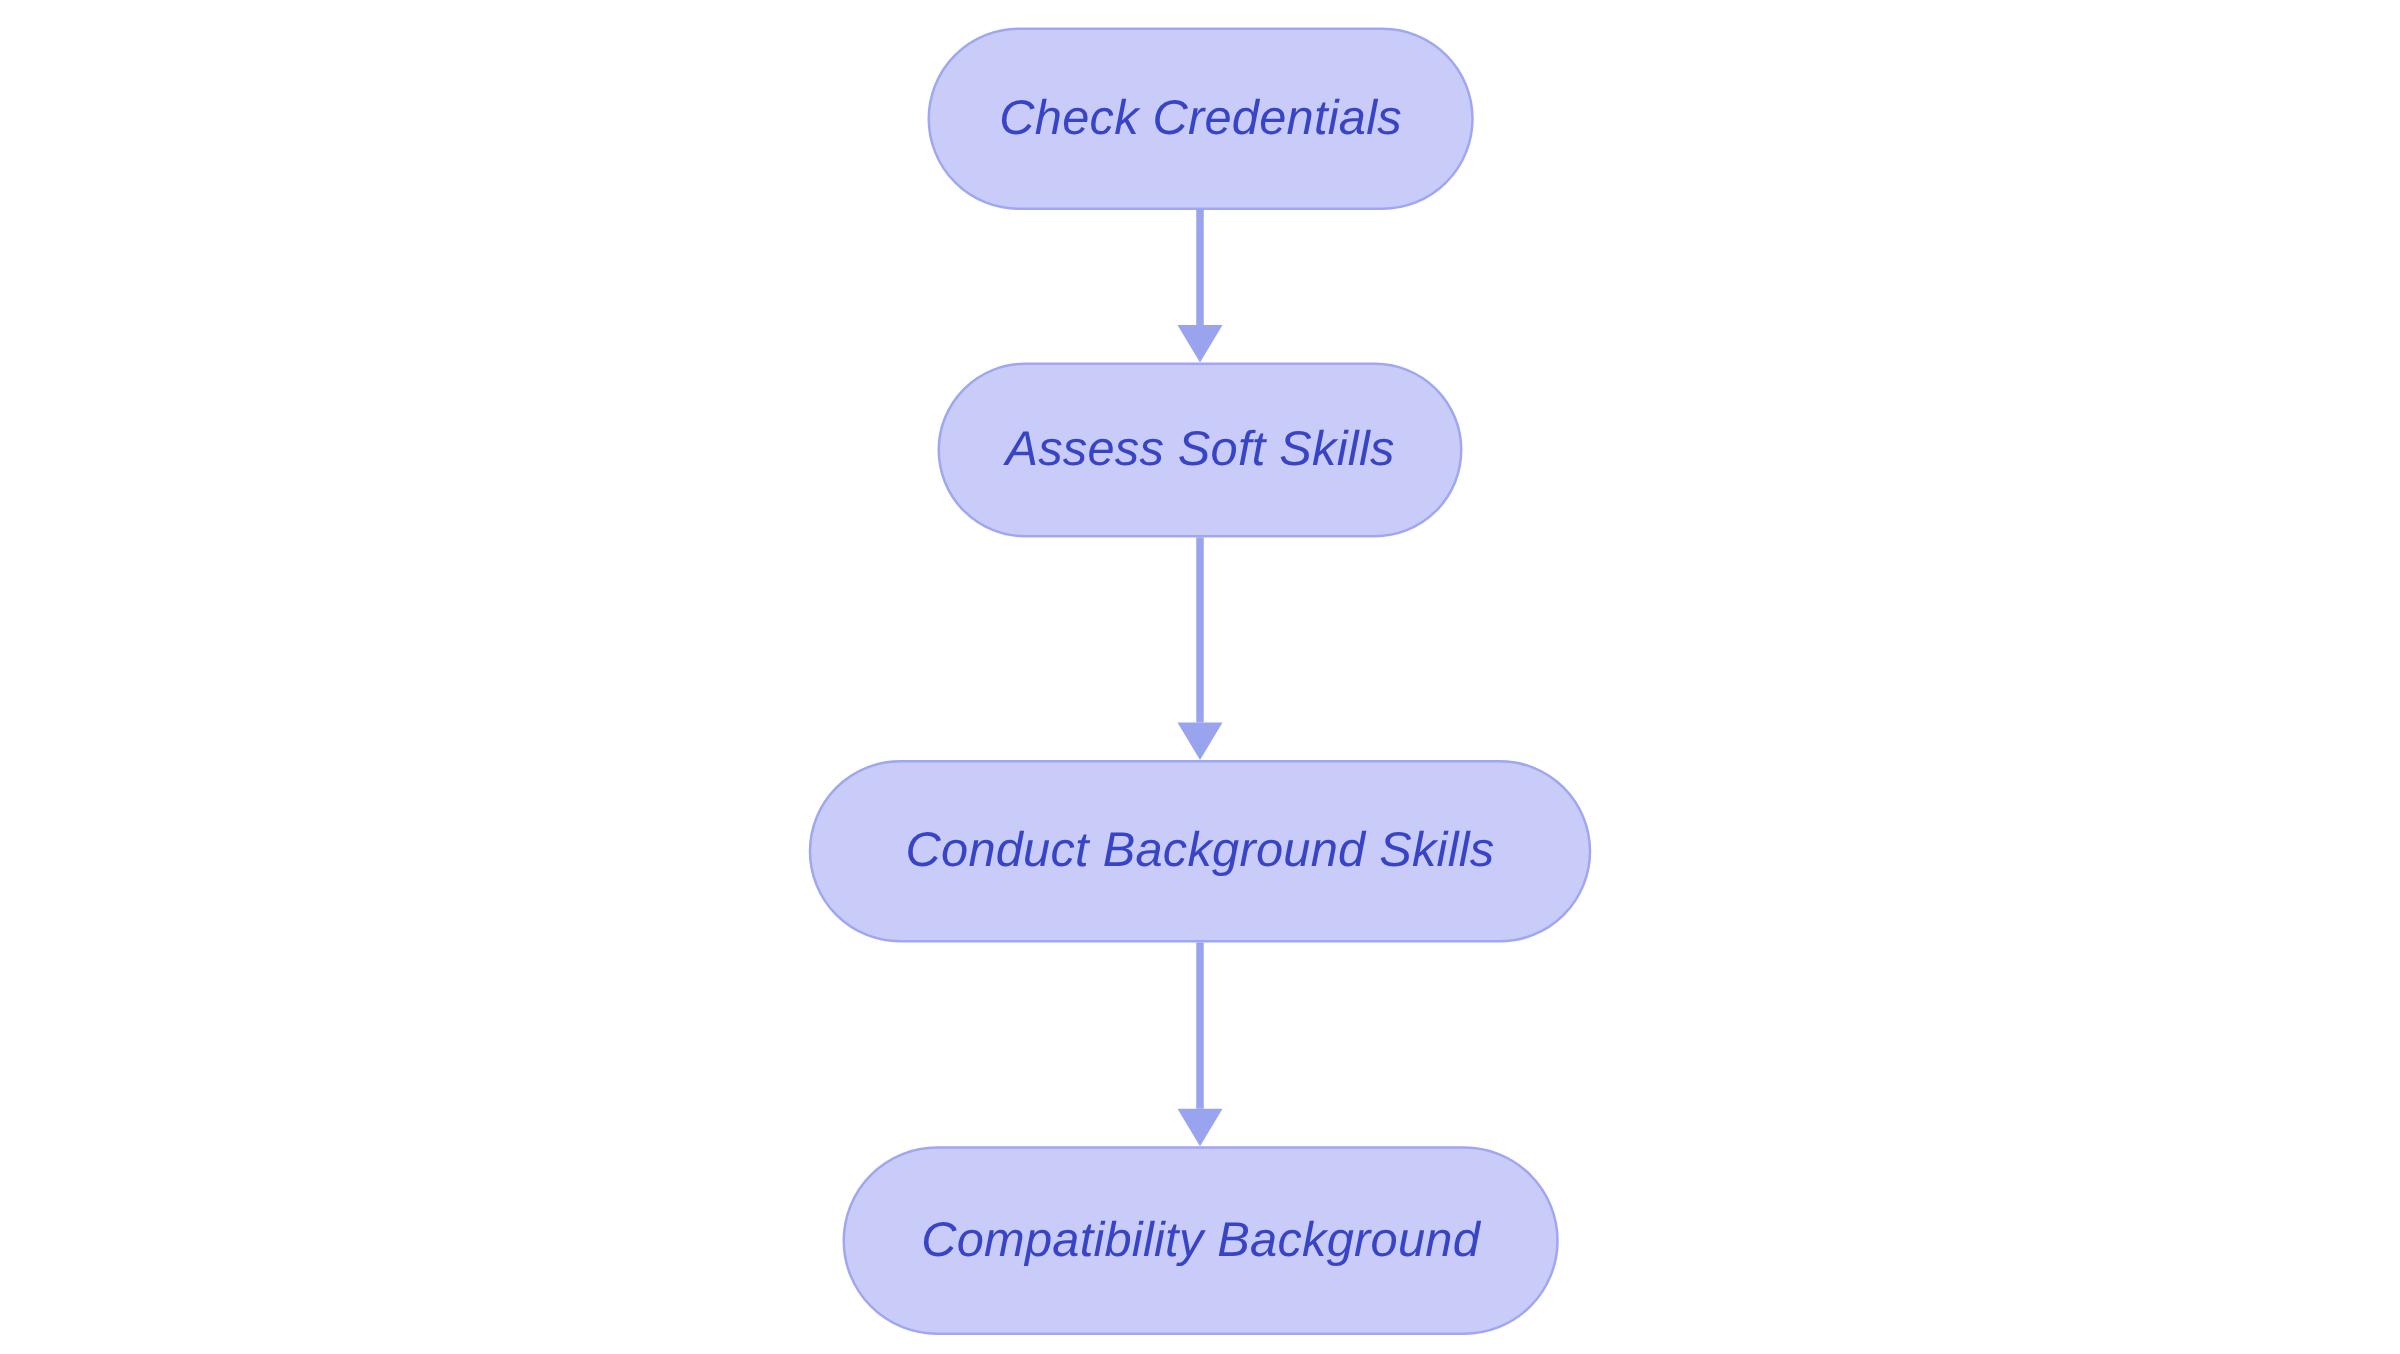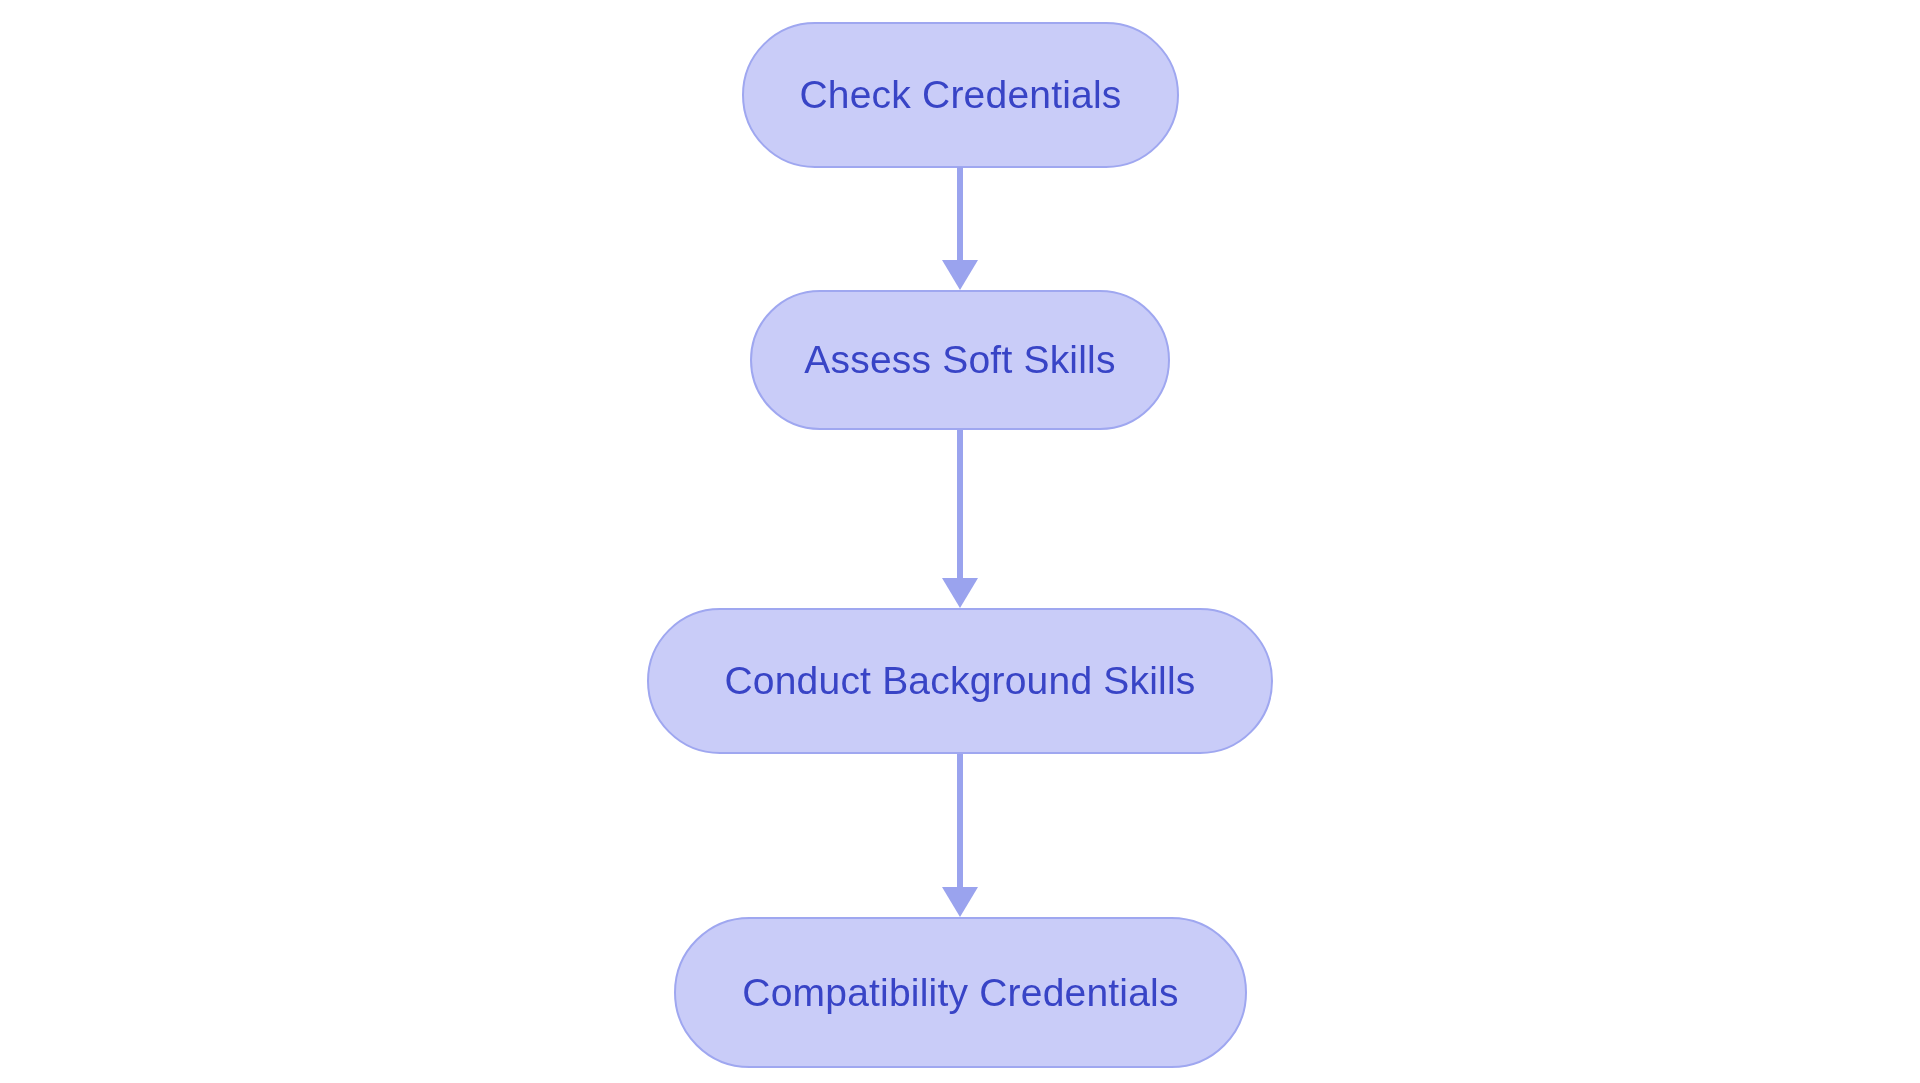--- a/index.html
+++ b/index.html
@@ -11,20 +11,21 @@
   }
   * { margin: 0; padding: 0; box-sizing: border-box; }
   html, body { background: var(--bg-color); }
   .canvas {
     position: relative;
     width: 1920px;
     height: 1083px;
     background: var(--bg-color);
     overflow: hidden;
     font-family: "Liberation Sans", "DejaVu Sans", sans-serif;
+    font-style: italic;
   }
   .node {
     position: absolute;
     border-radius: 999px;
     background: var(--node-fill);
     border: 2.5px solid var(--node-border);
     display: flex;
     align-items: center;
     justify-content: center;
     color: var(--text-color);
@@ -80,16 +81,16 @@
   <div class="head head-2"></div>
 
   <div class="node node-3">
     <span>Conduct Background Skills</span>
   </div>
 
   <div class="stem stem-3"></div>
   <div class="head head-3"></div>
 
   <div class="node node-4">
-    <span>Compatibility Credentials</span>
+    <span>Compatibility Background</span>
   </div>
 
 </div>
 
 </body></html>

